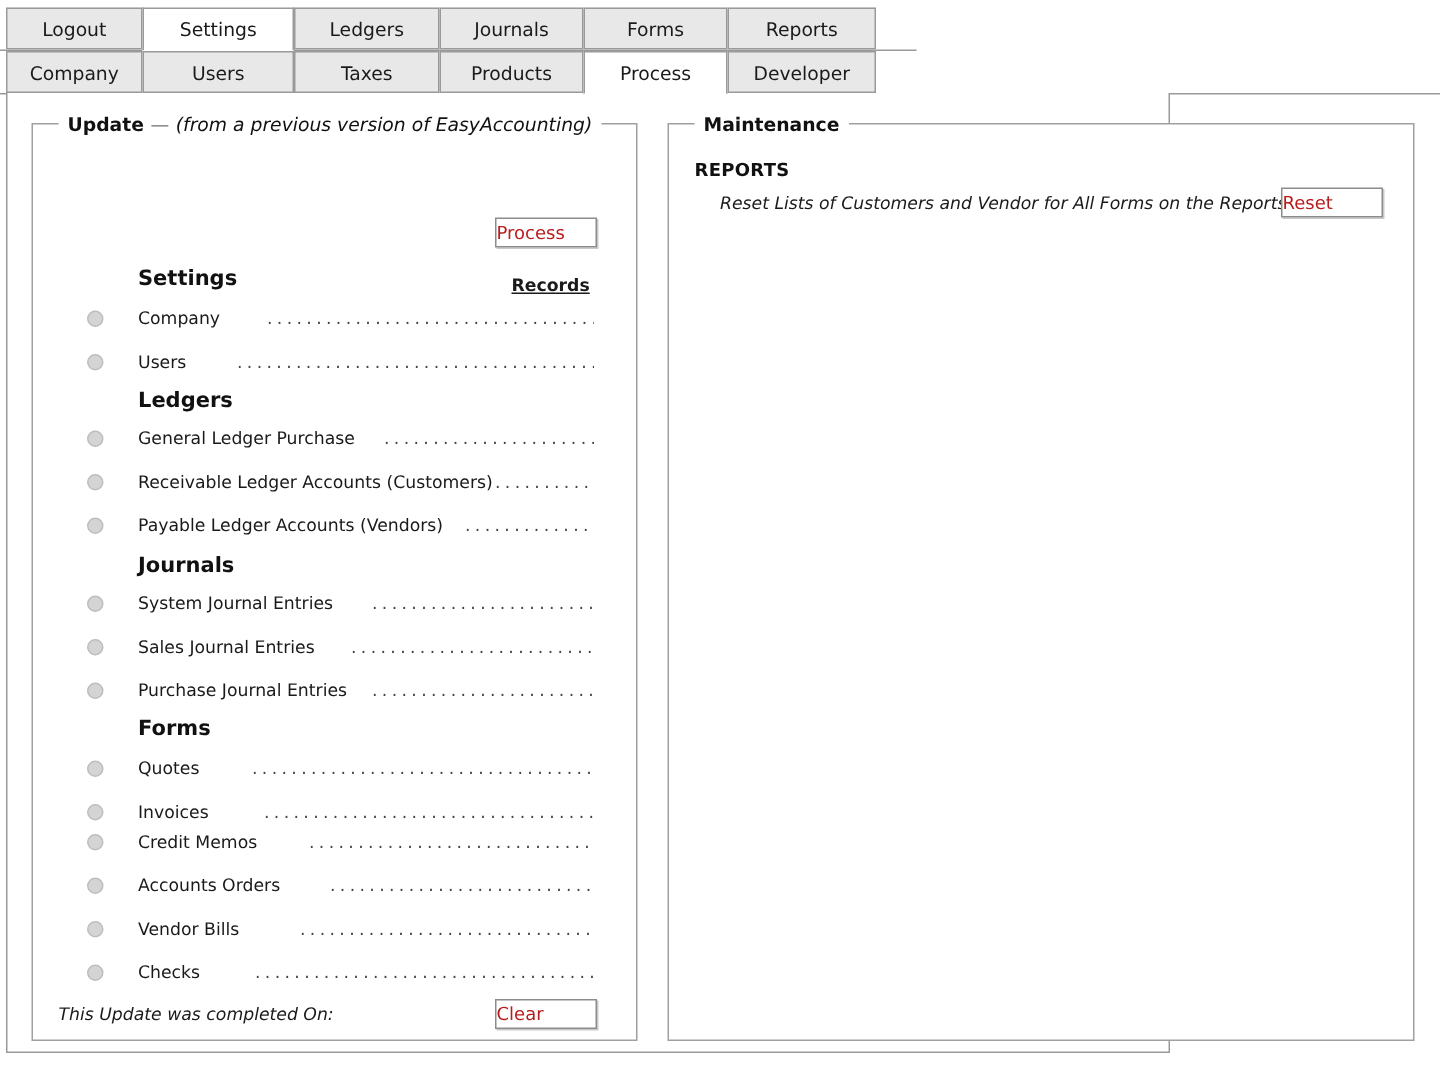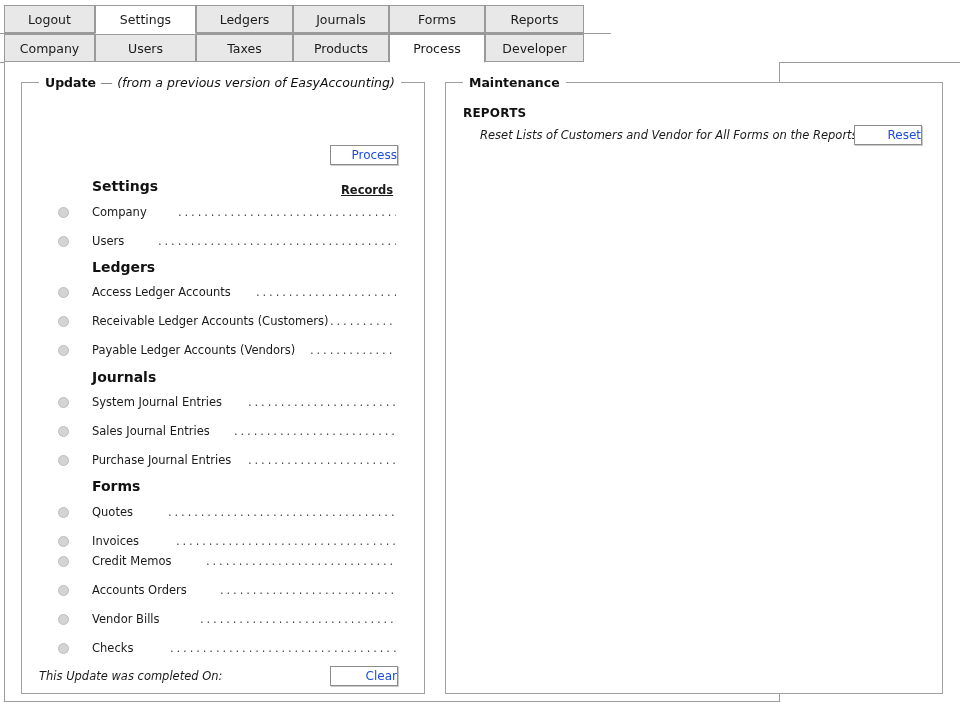--- a/index.html
+++ b/index.html
@@ -131,22 +131,22 @@
   .instr-2 { top: 58px; width: 290px; }
 
   .btn {
     position: absolute;
     background: #ffffff;
     border: 1px solid #8c8c8c;
     box-shadow: 1px 1px 0 0 #c9c9c9;
     box-sizing: border-box;
     font-family: "DejaVu Sans", "Liberation Sans", sans-serif;
     font-size: 12px;
-    color: #1d4ed8;
-    text-align: right;
+    color: #b91c1c;
+    text-align: left;
     cursor: pointer;
     padding: 0;
   }
   .btn-process { left: 308px; top: 62px; width: 68px; height: 20px; line-height: 18px; }
   .btn-clear   { left: 308px; top: 583px; width: 68px; height: 20px; line-height: 18px; }
   .btn-reset   { left: 408px; top: 42px;  width: 68px; height: 20px; line-height: 18px; }
 
   .records-link {
     position: absolute;
     left: 319px;
@@ -279,21 +279,21 @@
           <span class="leader" style="left: 120px; width: 218px;">...................................................</span>
         </div>
         <div class="row" style="top: 151px;">
           <span class="bullet"></span>
           <span class="row-label">Users</span>
           <span class="leader" style="left: 100px; width: 238px;">...................................................</span>
         </div>
         <div class="group-head" style="top: 176px;">Ledgers</div>
         <div class="row" style="top: 202px;">
           <span class="bullet"></span>
-          <span class="row-label">Access Ledger Accounts</span>
+          <span class="row-label">General Ledger Purchase</span>
           <span class="leader" style="left: 198px; width: 140px;">...................................................</span>
         </div>
         <div class="row" style="top: 231px;">
           <span class="bullet"></span>
           <span class="row-label">Receivable Ledger Accounts (Customers)</span>
           <span class="leader" style="left: 272px; width: 66px;">...................................................</span>
         </div>
         <div class="row" style="top: 260px;">
           <span class="bullet"></span>
           <span class="row-label">Payable Ledger Accounts (Vendors)</span>

